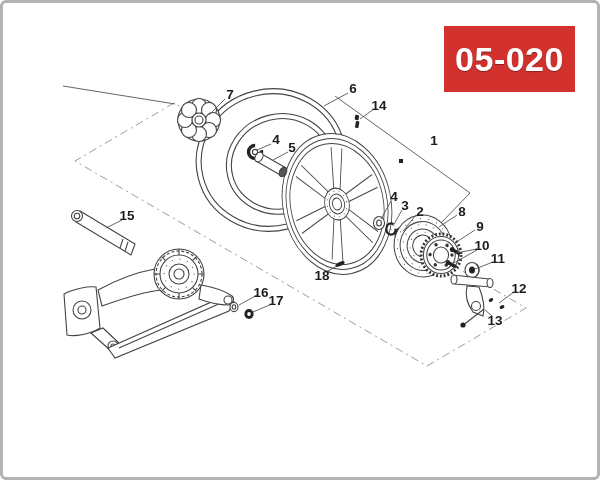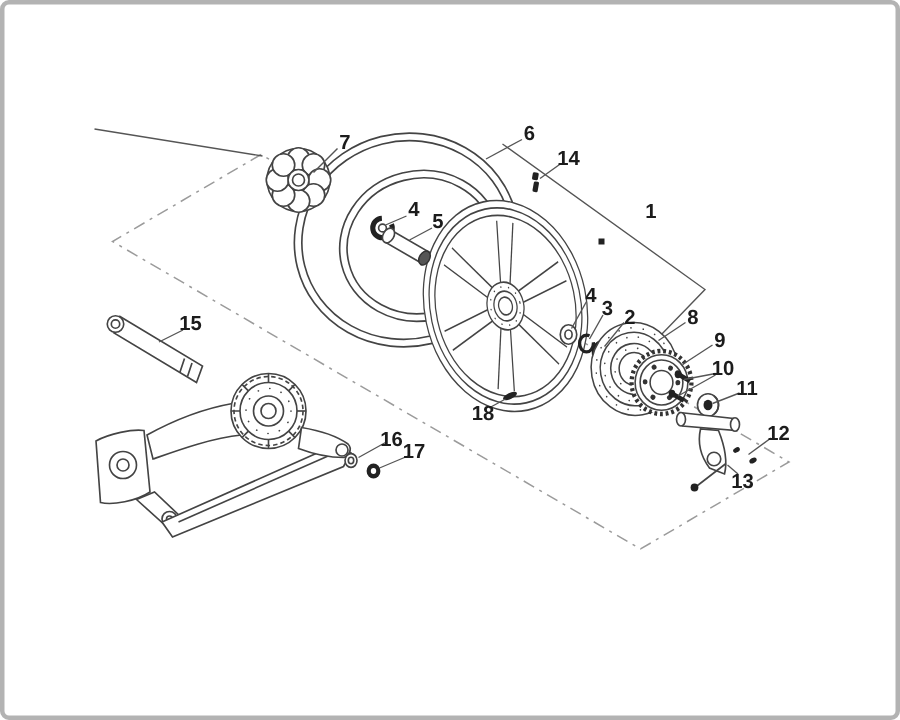--- a/index.html
+++ b/index.html
@@ -270,14 +270,17 @@
         <text x="516" y="290" text-anchor="middle" class="callout">12</text>
         <text x="492" y="322" text-anchor="middle" class="callout">13</text>
         <text x="376" y="107" text-anchor="middle" class="callout">14</text>
         <text x="124" y="217" text-anchor="middle" class="callout">15</text>
         <text x="258" y="294" text-anchor="middle" class="callout">16</text>
         <text x="273" y="302" text-anchor="middle" class="callout">17</text>
         <text x="319" y="277" text-anchor="middle" class="callout">18</text>
       </g>
   </svg>
 
+  <div class="badge">
+    <span>05-020</span>
+  </div>
 
 </div>
 
 </body></html>

